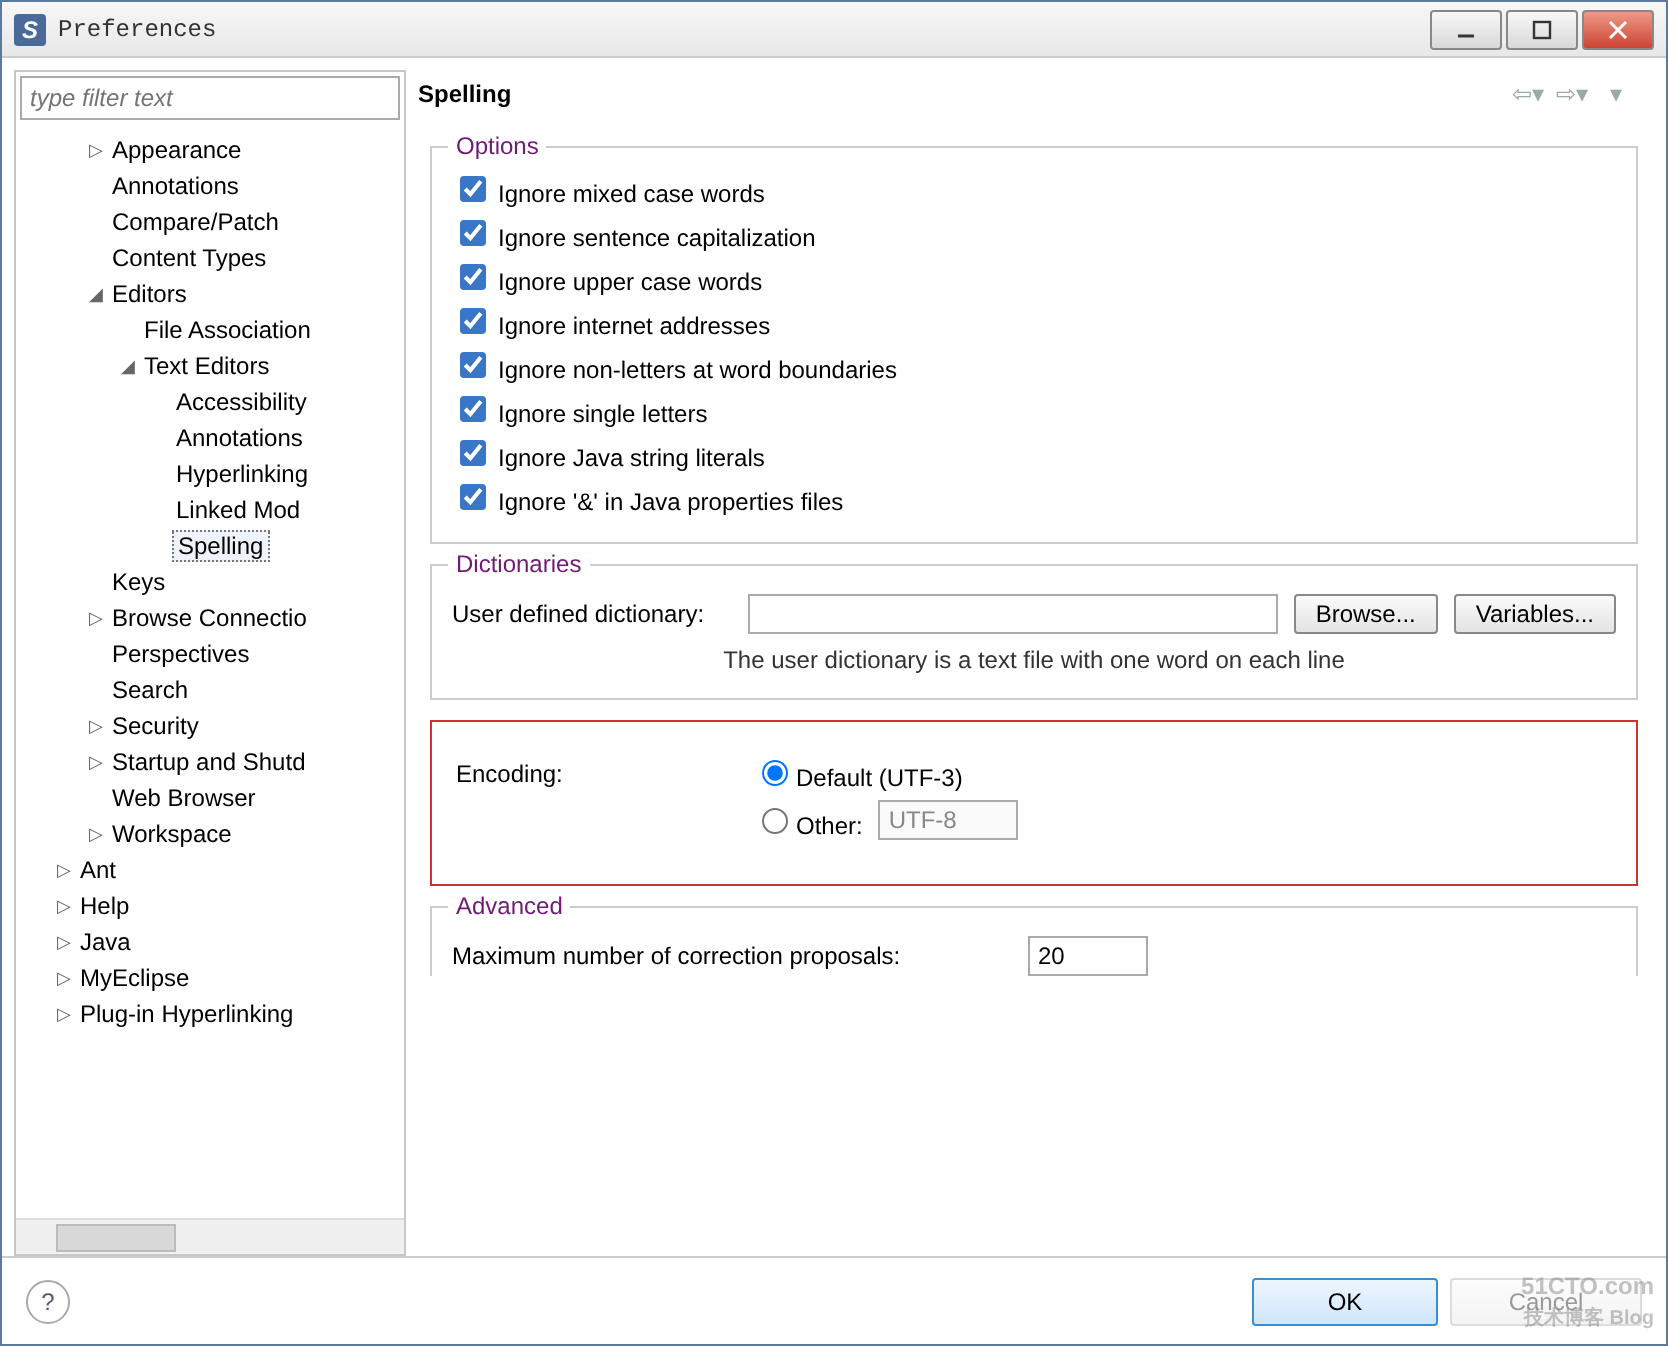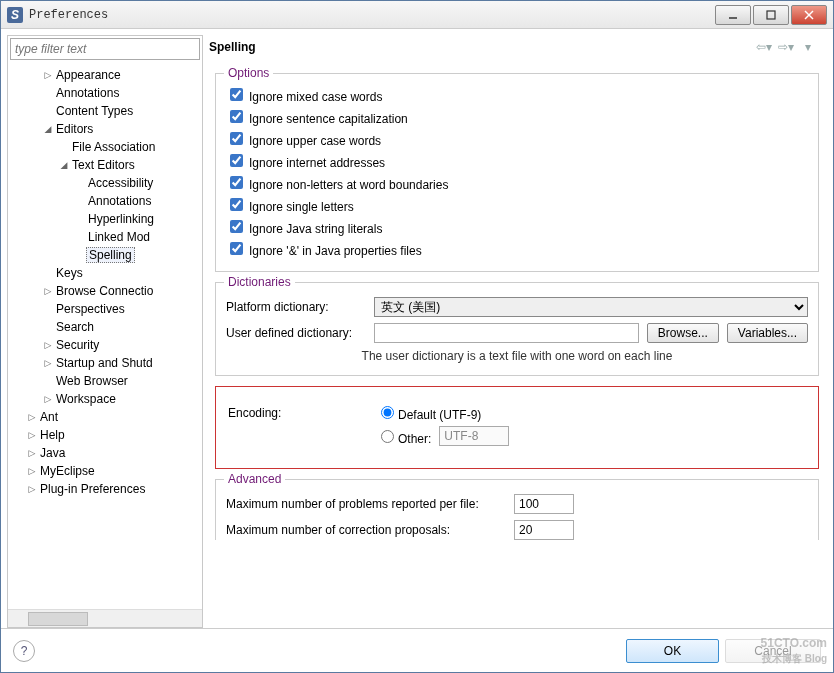--- a/index.html
+++ b/index.html
@@ -88,20 +88,23 @@
       <div class="filter"><input type="text" placeholder="type filter text" style=""></div>
       <div class="tree">
         <div class="tree-row" style="padding-left:34px">
             <span class="tw">▷</span>
             <span class="lbl">Appearance</span>
           </div>
         <div class="tree-row" style="padding-left:46px">
             <span class="lbl">Annotations</span>
           </div>
         <div class="tree-row" style="padding-left:46px">
+            <span class="lbl">Compare/Patch</span>
+          </div>
+        <div class="tree-row" style="padding-left:46px">
             <span class="lbl">Content Types</span>
           </div>
         <div class="tree-row" style="padding-left:34px">
             <span class="tw">◢</span>
             <span class="lbl">Editors</span>
           </div>
         <div class="tree-row" style="padding-left:62px">
             <span class="lbl">File Association</span>
           </div>
         <div class="tree-row" style="padding-left:50px">
@@ -162,21 +165,21 @@
         <div class="tree-row" style="padding-left:18px">
             <span class="tw">▷</span>
             <span class="lbl">Java</span>
           </div>
         <div class="tree-row" style="padding-left:18px">
             <span class="tw">▷</span>
             <span class="lbl">MyEclipse</span>
           </div>
         <div class="tree-row" style="padding-left:18px">
             <span class="tw">▷</span>
-            <span class="lbl">Plug-in Preferences</span>
+            <span class="lbl">Plug-in Hyperlinking</span>
           </div>
       </div>
       <div class="hscroll">
           <div class="bar"></div>
         </div>
     </div>
 
     <div class="main">
       <div class="main-header">
         <div class="h">Spelling</div>
@@ -197,50 +200,42 @@
           <div class="chk-row"><label><input type="checkbox" checked="" style=""><span>Ignore internet addresses</span></label></div>
           <div class="chk-row"><label><input type="checkbox" checked="" style=""><span>Ignore non-letters at word boundaries</span></label></div>
           <div class="chk-row"><label><input type="checkbox" checked="" style=""><span>Ignore single letters</span></label></div>
           <div class="chk-row"><label><input type="checkbox" checked="" style=""><span>Ignore Java string literals</span></label></div>
           <div class="chk-row"><label><input type="checkbox" checked="" style=""><span>Ignore '&amp;' in Java properties files</span></label></div>
         </div>
 
         <div class="fieldset">
           <div class="legend">Dictionaries</div>
           <div class="form-row">
-            <label>Platform dictionary:</label>
-            <select><option>英文 (美国)</option></select>
-          </div>
-          <div class="form-row">
             <label>User defined dictionary:</label>
             <input type="text" value="" style="">
             <button class="btn">Browse...</button>
             <button class="btn">Variables...</button>
           </div>
           <div class="hint">The user dictionary is a text file with one word on each line</div>
         </div>
 
         <div class="encoding-box">
           <div class="erow">
             <div class="elabel">Encoding:</div>
-            <label><input type="radio" name="enc" checked="" style=""><span>Default (UTF-9)</span></label>
+            <label><input type="radio" name="enc" checked="" style=""><span>Default (UTF-3)</span></label>
           </div>
           <div class="erow">
             <div class="elabel"></div>
             <label><input type="radio" name="enc" style=""><span>Other:</span></label>
             <input class="combo" disabled="" value="UTF-8" style="">
           </div>
         </div>
 
         <div class="fieldset" style="border-bottom:none;padding-bottom:0">
           <div class="legend">Advanced</div>
-          <div class="adv-row">
-            <label>Maximum number of problems reported per file:</label>
-            <input type="text" value="100" style="">
-          </div>
           <div class="adv-row">
             <label>Maximum number of correction proposals:</label>
             <input type="text" value="20" style="">
           </div>
         </div>
       </div>
     </div>
   </div>
 
   <div class="footer">

